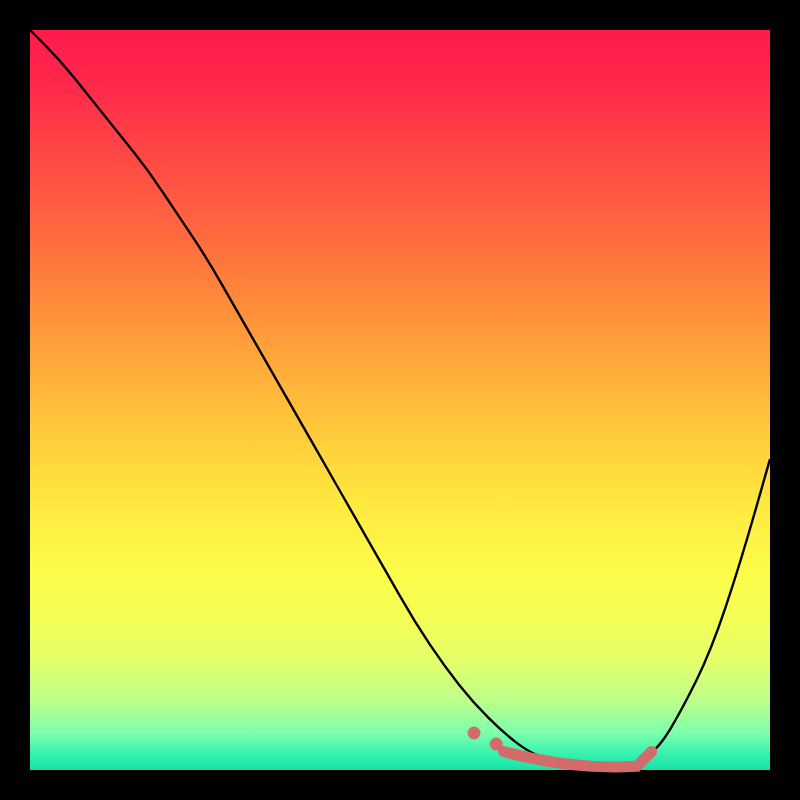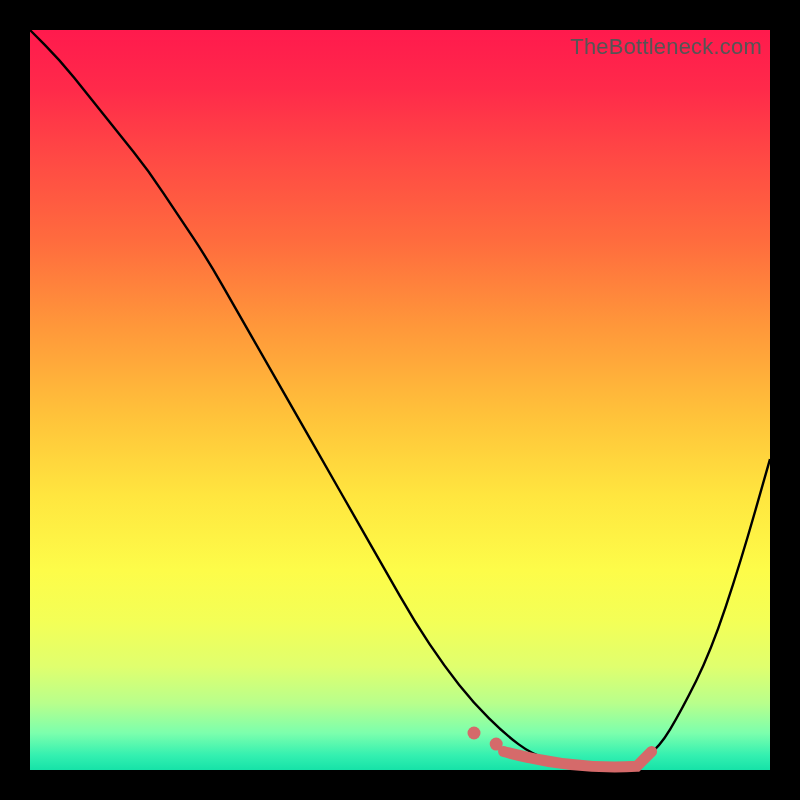--- a/index.html
+++ b/index.html
@@ -57,21 +57,20 @@
     width: 740px;
     height: 740px;
     overflow: visible;
   }
 </style>
 </head>
 <body>
 
 <div class="frame">
   <div class="plot-area">
-    <div class="watermark">TheBottleneck.com</div>
     <svg class="curve-layer" viewBox="0 0 740 740">
       <path id="main-curve" fill="none" stroke="#000000" stroke-width="2.4" d="M 0 0 Q 0 0 14.8 14.800000000000011 Q 29.6 29.600000000000023 44.400000000000006 48.10000000000002 Q 59.2 66.60000000000002 74 85.10000000000002 Q 88.8 103.60000000000002 103.6 122.09999999999997 Q 118.4 140.5999999999999 133.2 162.79999999999995 Q 148 185 162.8 207.20000000000002 Q 177.6 229.40000000000003 192.4 255.3 Q 207.20000000000002 281.2 222 307.09999999999997 Q 236.8 332.99999999999994 251.6 358.9 Q 266.4 384.8 281.2 410.70000000000005 Q 296 436.6 310.8 462.5 Q 325.6 488.4 340.4 514.3 Q 355.2 540.2 370 566.1 Q 384.8 592 399.6 614.2 Q 414.40000000000003 636.4 429.20000000000005 654.9 Q 444 673.4 458.8 688.2 Q 473.6 703 488.40000000000003 714.1 Q 503.20000000000005 725.2 518 728.9000000000001 Q 532.8 732.6 547.5999999999999 736.3 Q 562.4 740 577.2 740 Q 592 740 599.4 736.3 Q 606.8 732.6 617.9 725.2 Q 629 717.8 640.1 699.3 Q 651.2 680.8 666 651.2 Q 680.8000000000001 621.6 695.6 577.2 Q 710.4 532.8 725.2 481 T 740 429.2"></path>
       <path id="accent-segment" fill="none" stroke="#d56a6a" stroke-width="11" stroke-linecap="round" d="M 473.6 721.5 Q 540.1999999999999 740 606.8 736.3 L 621.6 721.5"></path>
       <g id="accent-dots">
           <circle cx="444" cy="703" r="6.5" fill="#d56a6a"></circle>
           <circle cx="466.2" cy="714.1" r="6.5" fill="#d56a6a"></circle>
         </g>
     </svg>
   </div>
 </div>

